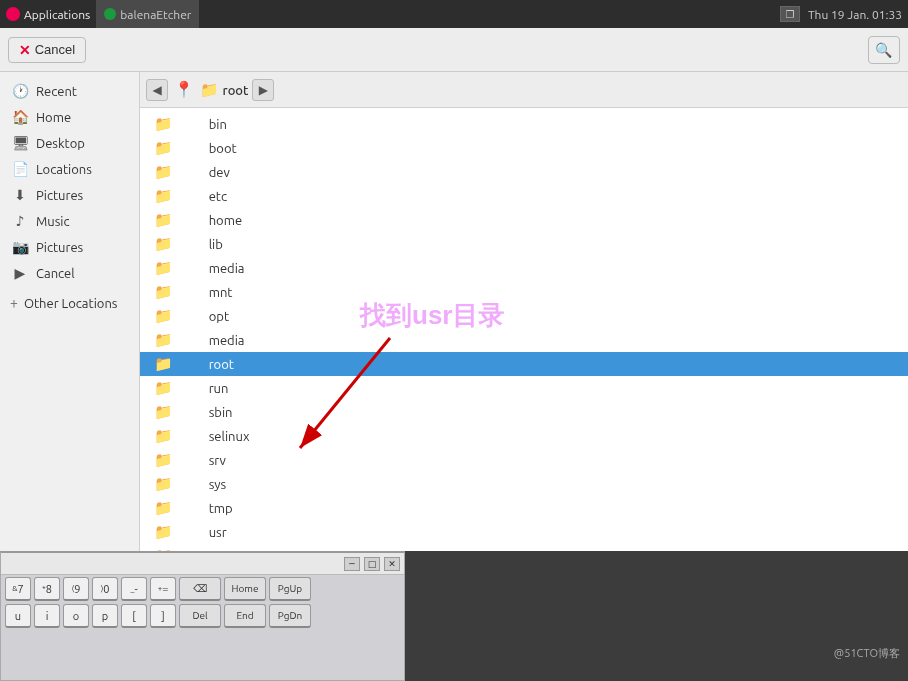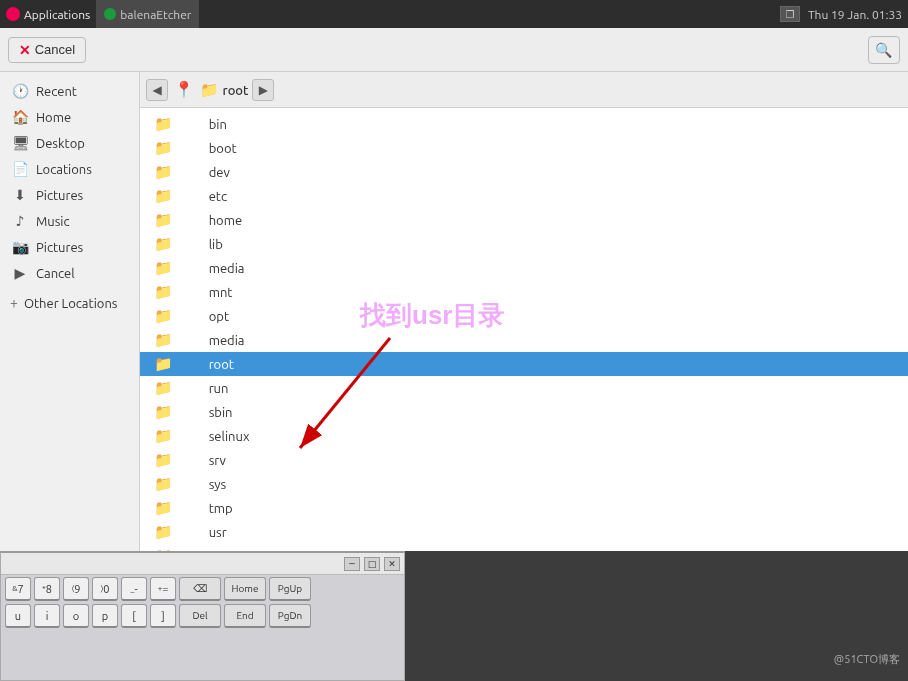--- a/index.html
+++ b/index.html
@@ -218,21 +218,21 @@
       cursor: pointer;
       padding: 0 4px;
     }
     .kb-key.wide { min-width: 42px; }
     .kb-key.special { background: #e0e0e0; font-size: 10px; }
     .kb-key sup { font-size: 8px; vertical-align: super; }
 
     
     .watermark {
       position: absolute;
-      bottom: 14px;
+      bottom: 20px;
       right: 8px;
       color: #aaa;
       font-size: 11px;
       margin-left: 15px;
     }
   </style>
 </head>
 <body>
 
 <div class="top-bar">

